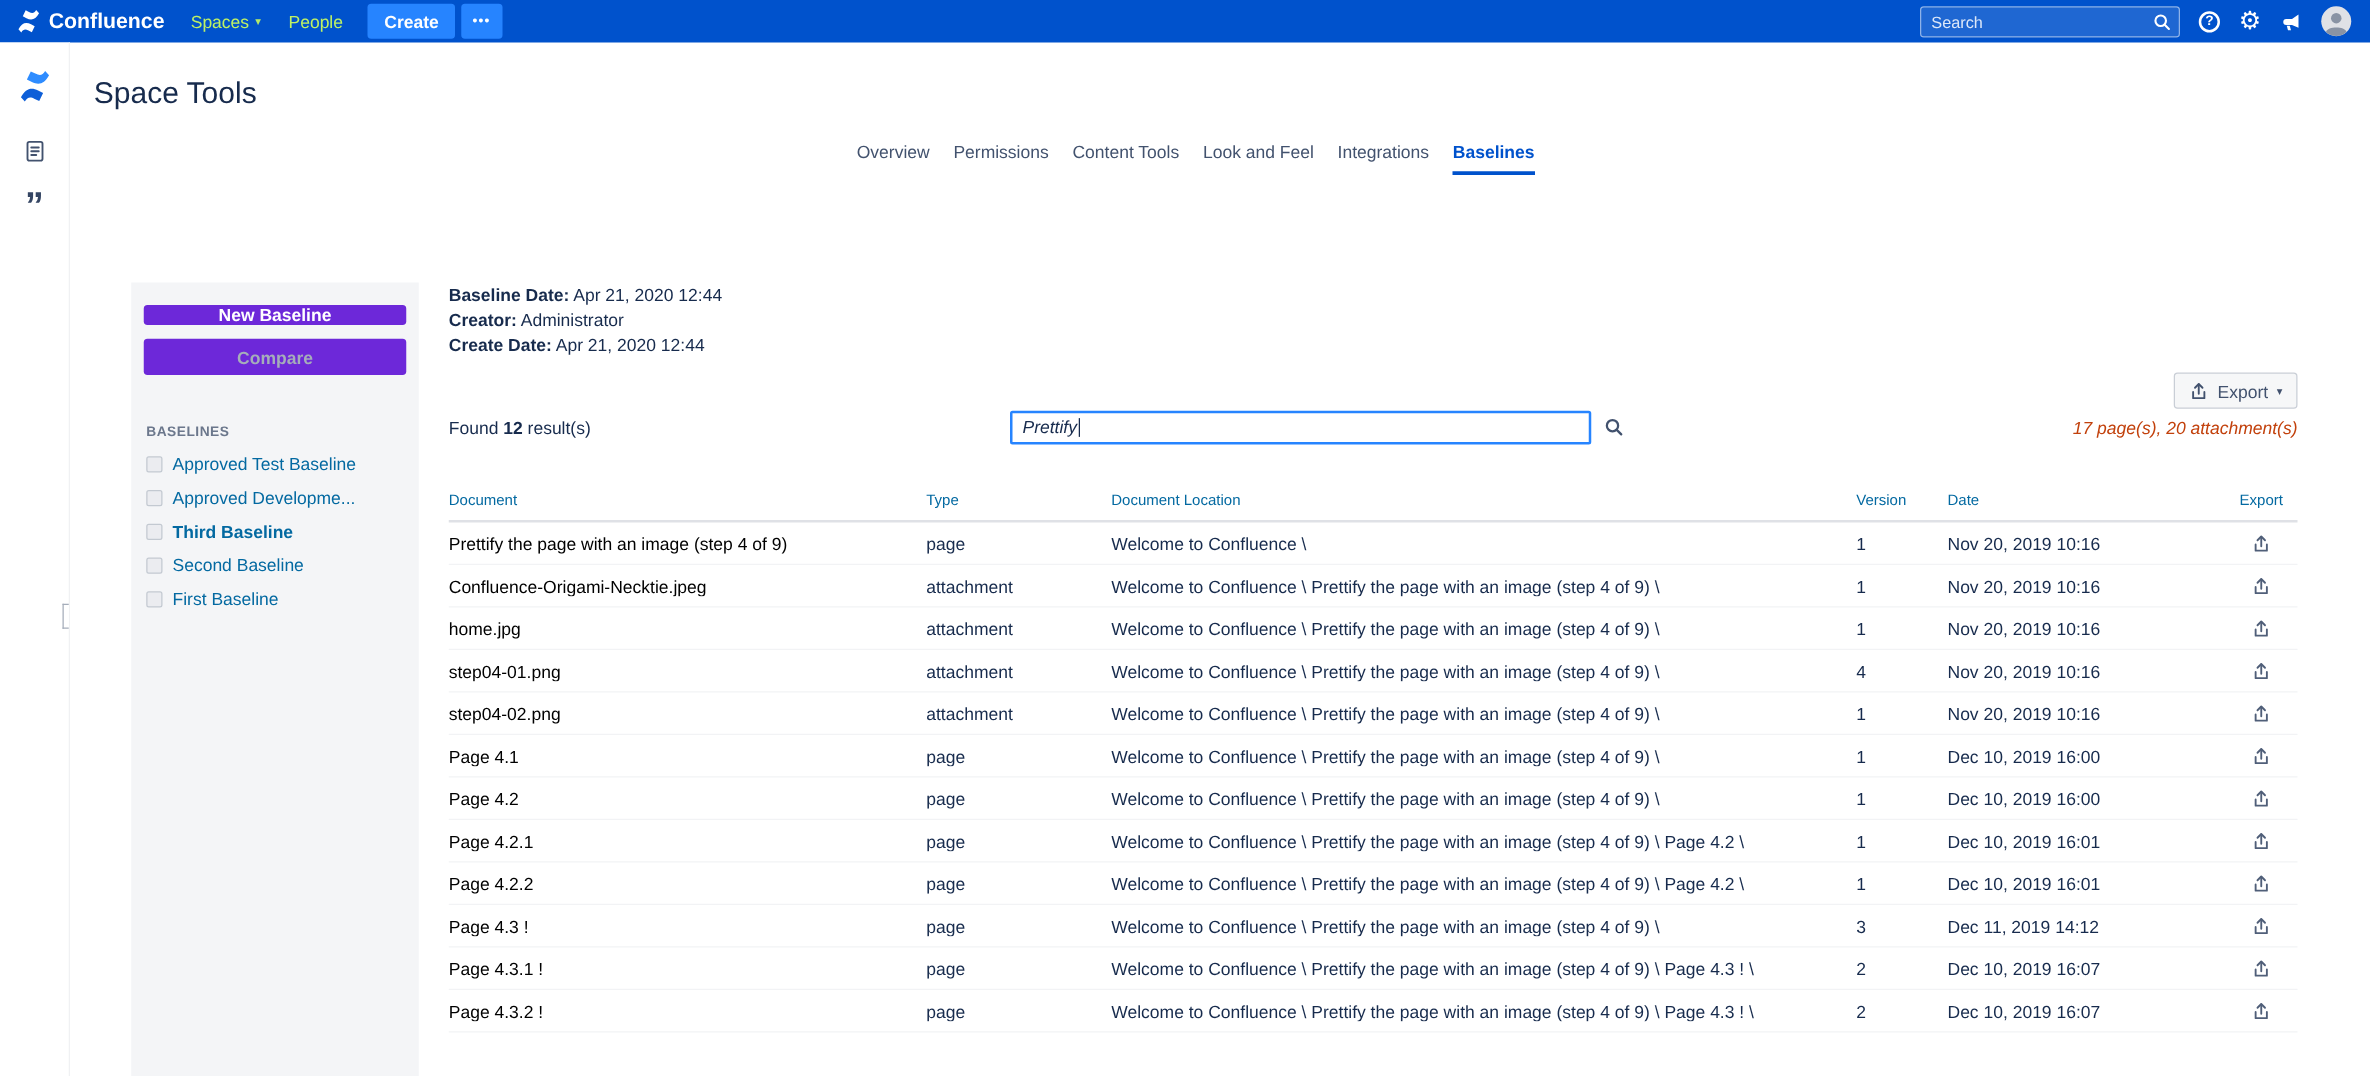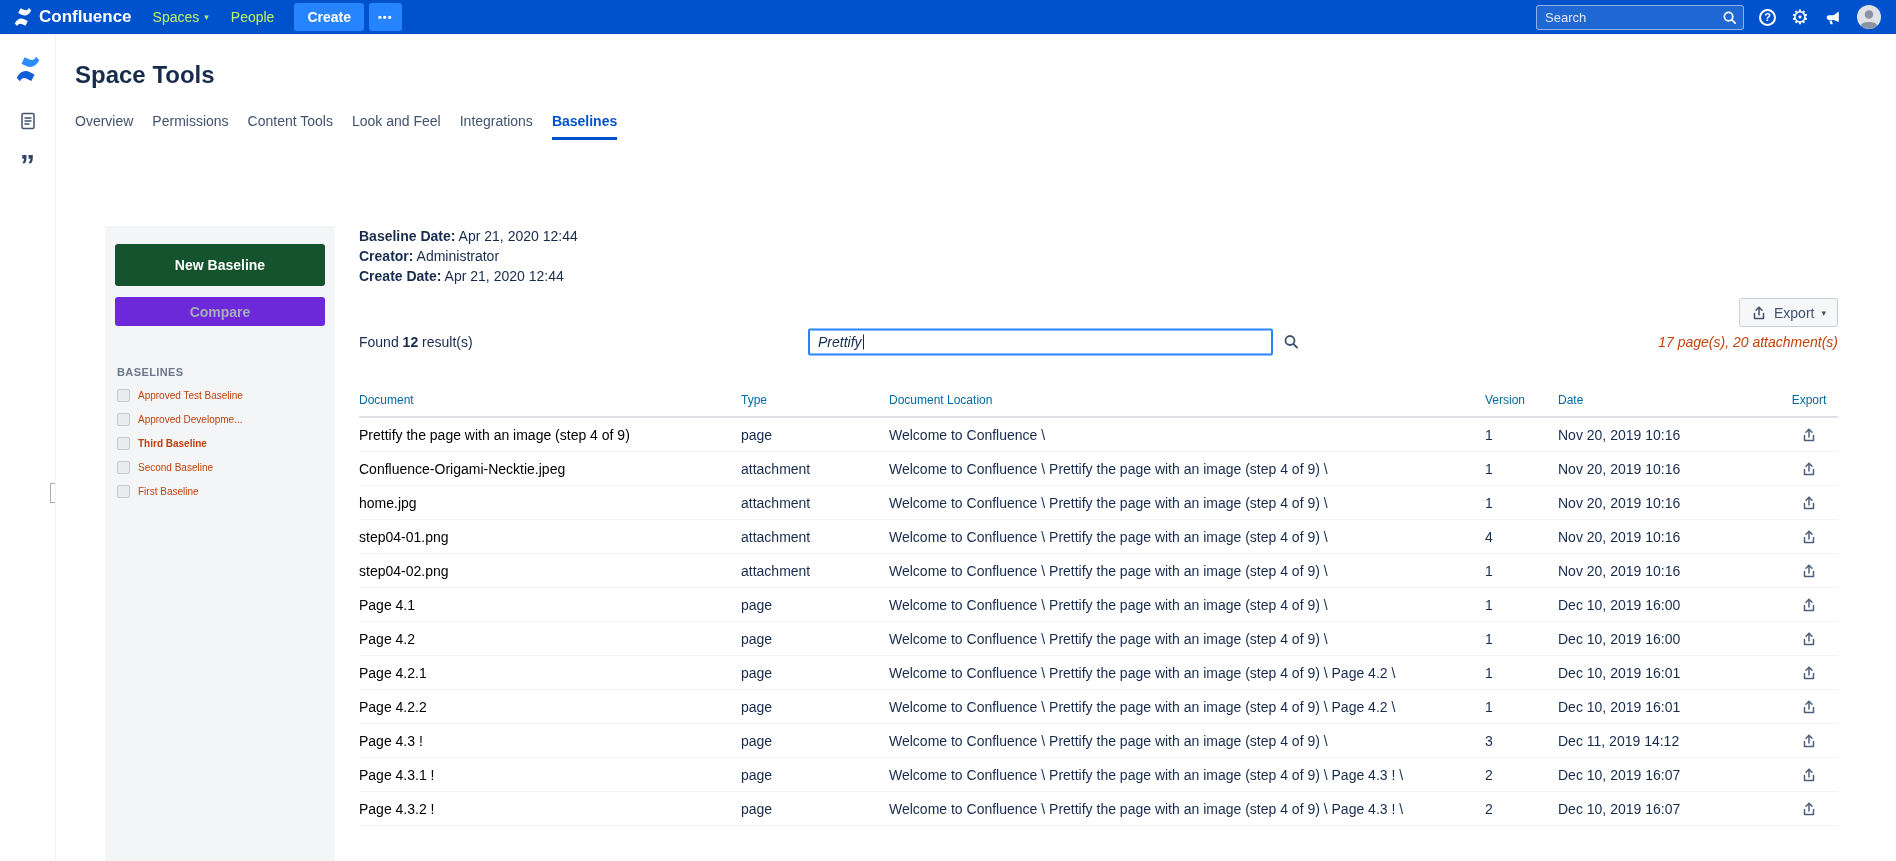--- a/index.html
+++ b/index.html
@@ -70,48 +70,48 @@
   .rail-quote { font-size: 30px; font-weight: 700; color: #344563; line-height: 20px; height: 22px; }
   .collapse-handle {
     position: absolute; left: 50px; top: 449px;
     width: 5px; height: 20px;
     border: 1px solid #A5ADBA; border-right: none;
     background: #fff; cursor: pointer;
   }
 
   
   .main { flex: 1; padding: 26px 58px 0 19px; overflow: hidden; }
-  .page-title { font-size: 24px; font-weight: 700; color: #172B4D; line-height: 29px; }
-
-  .tabs { display: flex; gap: 19px; margin-top: 24px; }
+  .page-title { font-size: 24px; font-weight: 400; color: #172B4D; line-height: 29px; }
+
+  .tabs { display: flex; gap: 19px; margin-top: 24px; justify-content: center; }
   .tab { color: #42526E; font-size: 14px; padding-bottom: 8px; border-bottom: 3px solid transparent; }
   .tab.active { color: #0052CC; font-weight: 600; border-bottom-color: #0052CC; }
 
   .workspace { display: flex; margin-top: 86px; margin-left: 30px; }
 
   
   .panel { width: 230px; min-width: 230px; height: 637px; background: #F4F5F7; padding: 18px 10px; overflow: hidden; }
   .btn-primary {
-    display: block; width: 100%; height: 42px;
-    background: #14532d; color: #fff; border: none; border-radius: 3px;
+    display: block; width: 100%; height: 16px;
+    background: #6d28d9; color: #fff; border: none; border-radius: 3px;
     font-size: 14px; font-weight: 600;
   }
   .btn-disabled {
     display: block; width: 100%; height: 29px; margin-top: 11px;
     background: #6d28d9; color: #A5ADBA; border: none; border-radius: 3px;
     font-size: 14px; font-weight: 600; cursor: default;
   }
   .panel-heading { margin: 40px 0 0 2px; font-size: 11px; font-weight: 700; color: #6B778C; letter-spacing: .4px; }
   .bl-list { margin-top: 2px; }
   .bl-item { display: flex; align-items: center; gap: 8px; margin-top: 11px; padding-left: 2px; }
   .checkbox {
     width: 13px; height: 13px; min-width: 13px;
     background: #EBECF0; border: 1px solid #C3C9D1; border-radius: 2px; cursor: pointer;
   }
-  .bl-link { color: #c2410c; font-size: 10px; white-space: nowrap; }
+  .bl-link { color: #0369a1; font-size: 14px; white-space: nowrap; }
   .bl-item.selected .bl-link { font-weight: 700; }
 
   
   .right { flex: 1; margin-left: 24px; position: relative; min-width: 0; }
   .details .field { line-height: 20px; font-size: 14px; }
   .flabel { font-weight: 700; }
 
   .export-btn {
     position: absolute; top: 72px; right: 0;
     height: 29px; display: inline-flex; align-items: center; gap: 7px;

